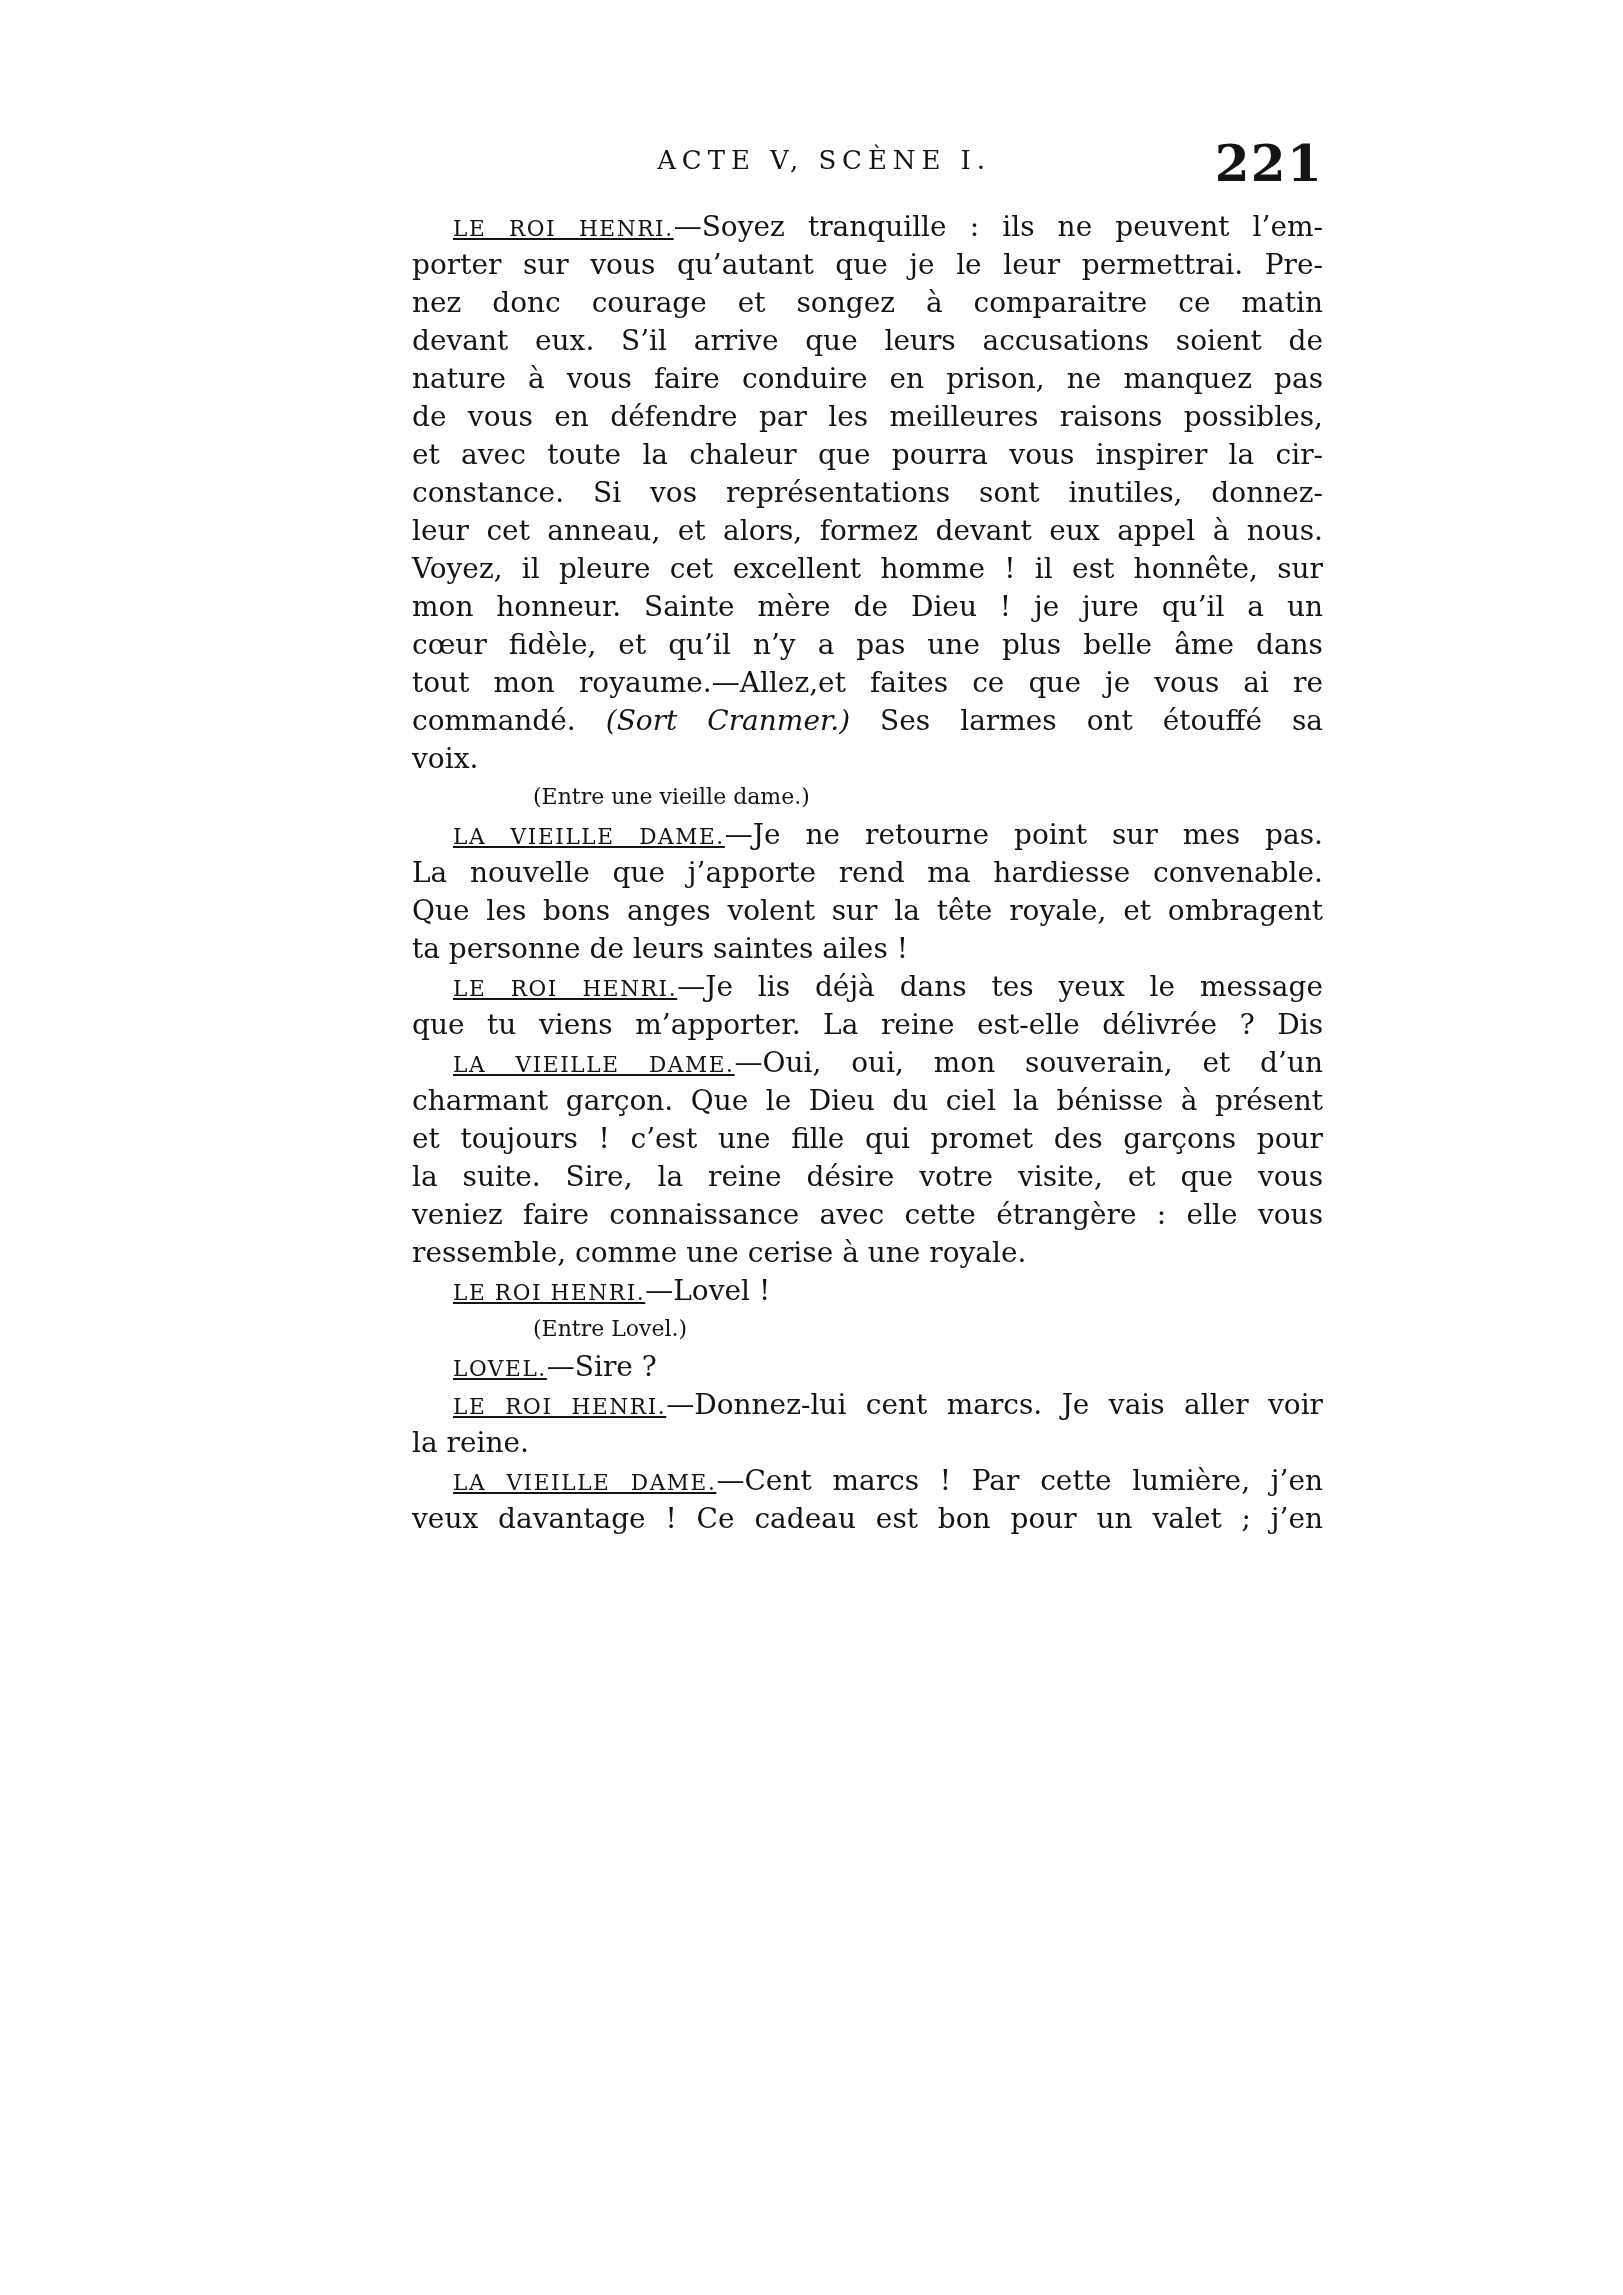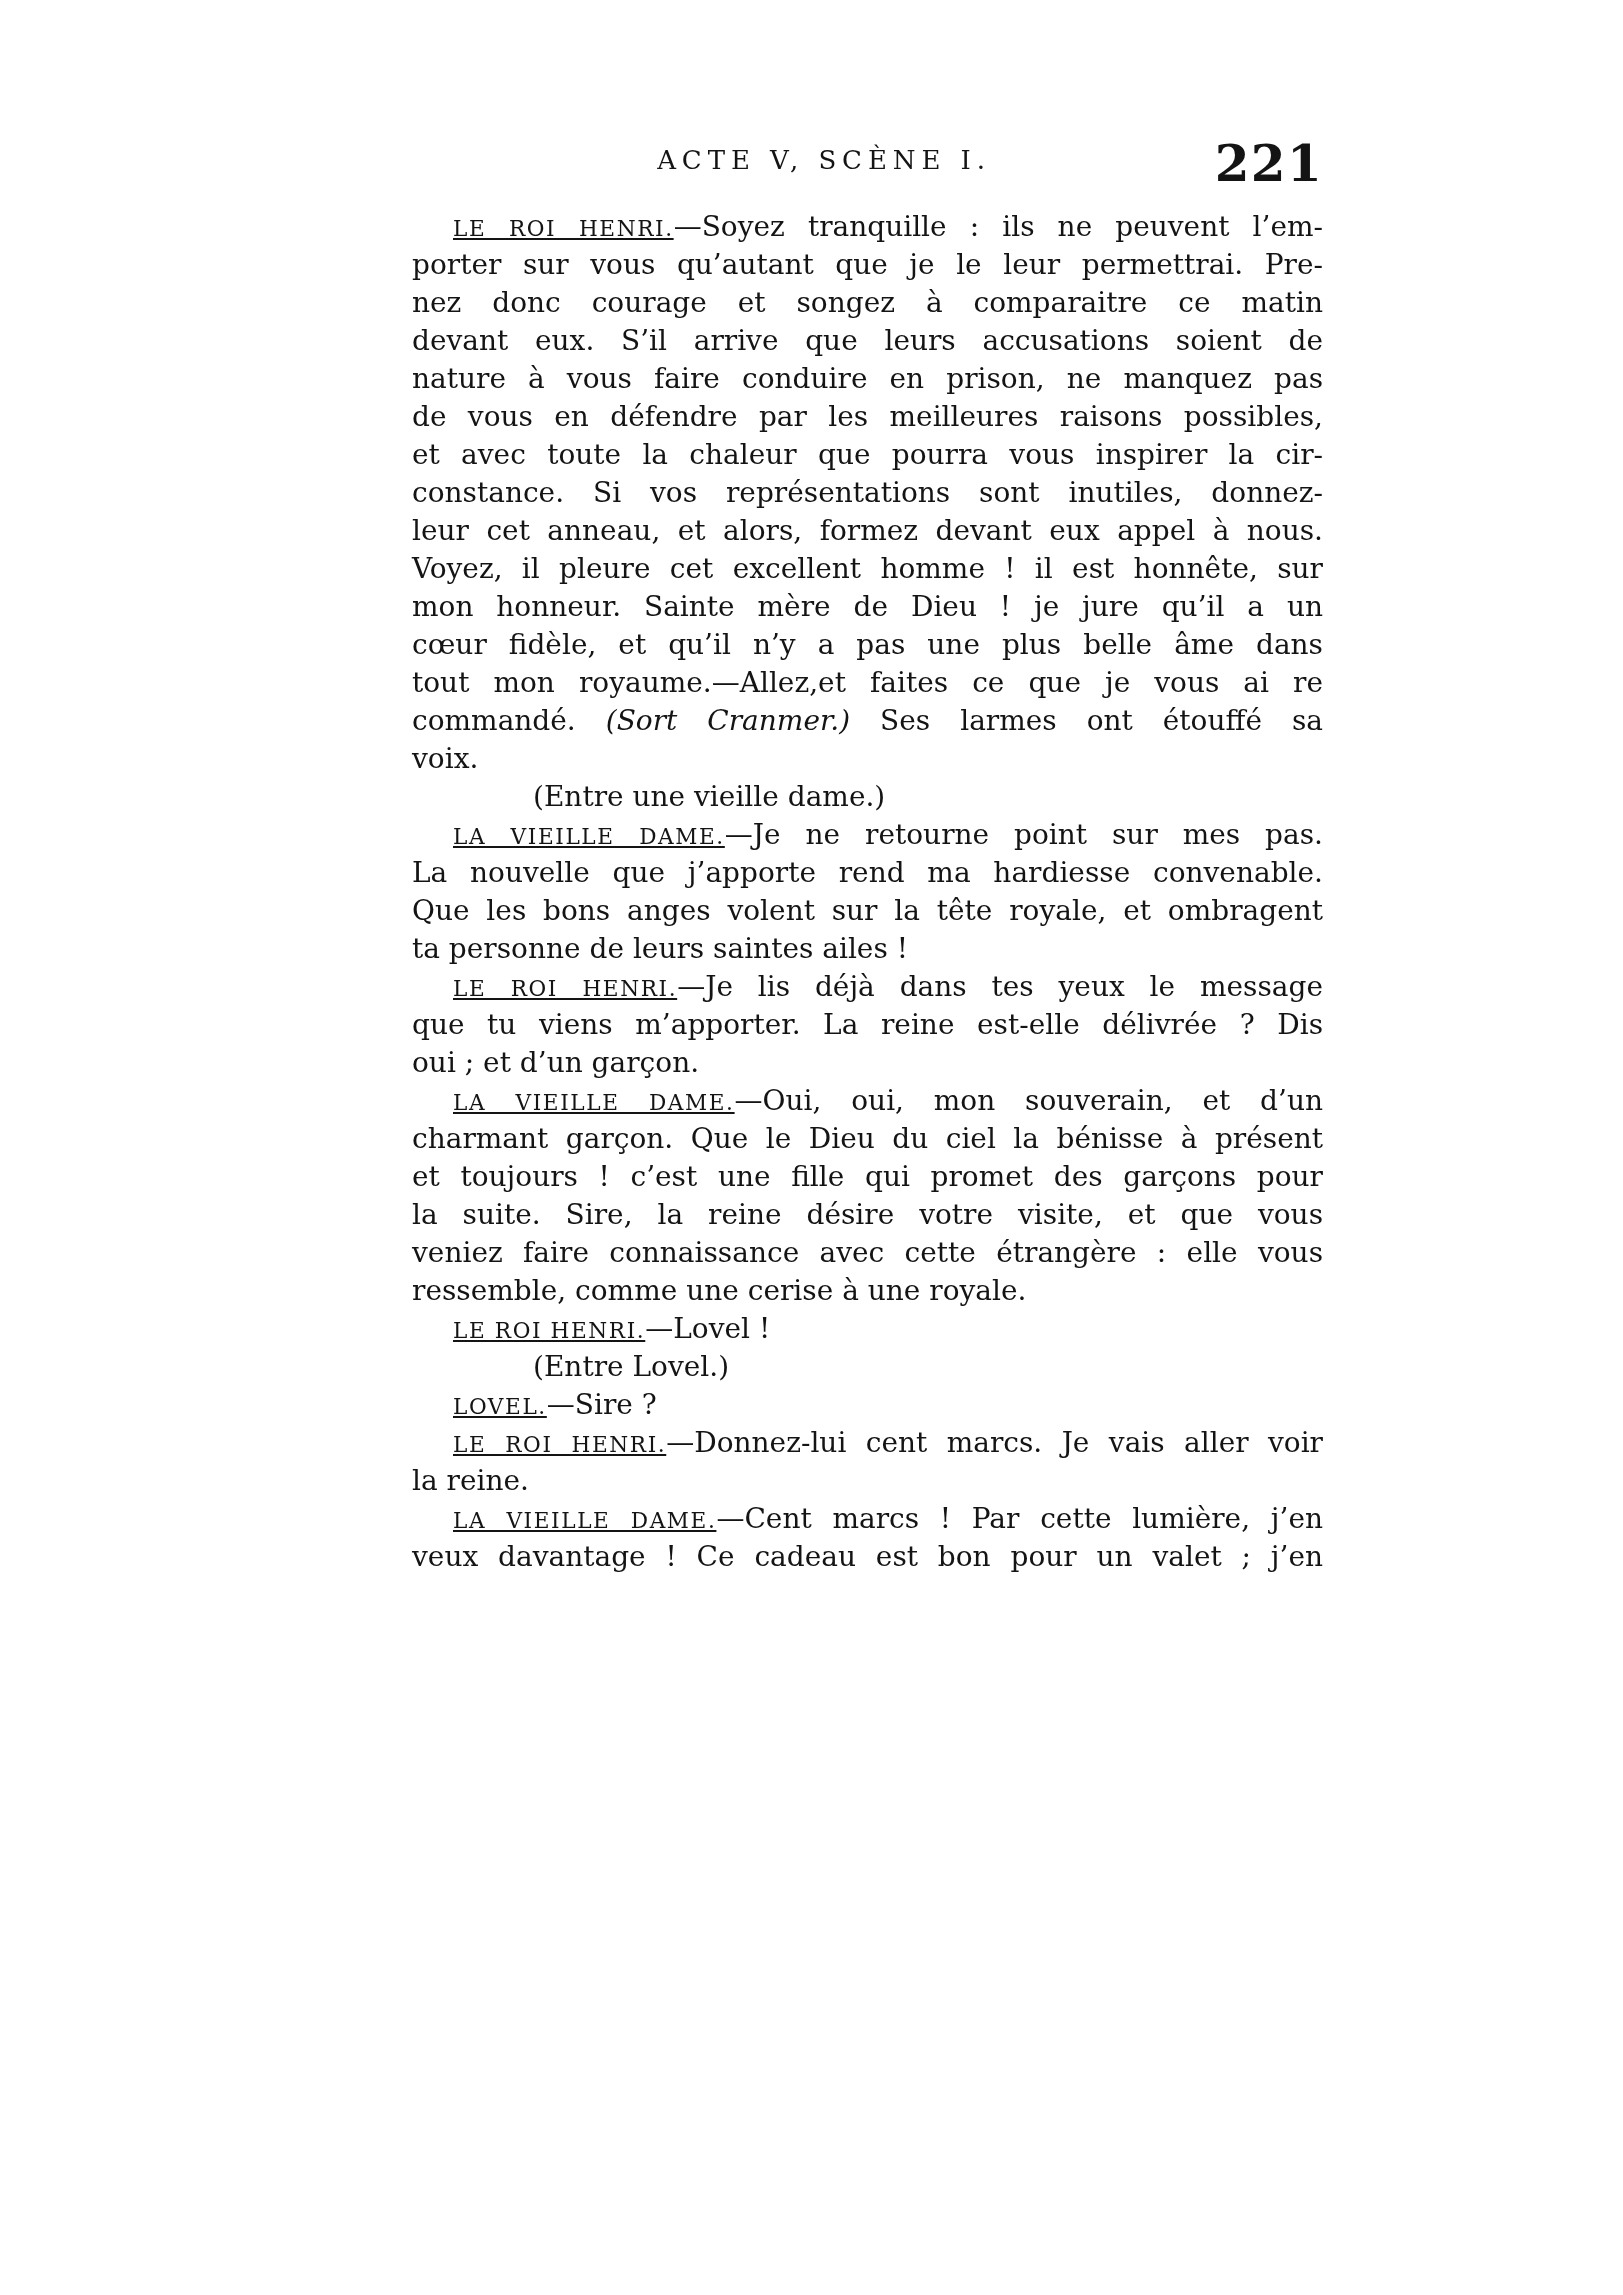--- a/index.html
+++ b/index.html
@@ -50,21 +50,21 @@
     line-height: 38px;
     white-space: normal;
   }
   .just {
     text-align: justify;
     text-align-last: justify;
   }
   .para .first { text-indent: 41px; }
   .sc { font-size: 21.6px; letter-spacing: 1.6px; text-decoration: underline; }
   .i { font-style: italic; }
-  .stage-line { font-size: 28px; }
+  .stage-line { font-size: 22px; }
 </style>
 </head>
 <body>
 
 <div class="page">
   <div class="header-row">
     <div class="header-title">ACTE V, SCÈNE I.</div>
     <div class="page-number">221</div>
   </div>
   <div class="text-block">
@@ -90,21 +90,20 @@
       </div>
       <div class="block para">
         <div class="line just first"><span class="sc">LA VIEILLE DAME.</span><span>—Je ne retourne point sur mes pas.</span></div>
         <div class="line just"><span>La nouvelle que j’apporte rend ma hardiesse convenable.</span></div>
         <div class="line just"><span>Que les bons anges volent sur la tête royale, et ombragent</span></div>
         <div class="line"><span>ta personne de leurs saintes ailes !</span></div>
       </div>
       <div class="block para">
         <div class="line just first"><span class="sc">LE ROI HENRI.</span><span>—Je lis déjà dans tes yeux le message</span></div>
         <div class="line just"><span>que tu viens m’apporter. La reine est-elle délivrée ? Dis</span></div>
-        <div class="line"><span>oui ; et d’un garçon.</span></div>
       </div>
       <div class="block para">
         <div class="line just first"><span class="sc">LA VIEILLE DAME.</span><span>—Oui, oui, mon souverain, et d’un</span></div>
         <div class="line just"><span>charmant garçon. Que le Dieu du ciel la bénisse à présent</span></div>
         <div class="line just"><span>et toujours ! c’est une fille qui promet des garçons pour</span></div>
         <div class="line just"><span>la suite. Sire, la reine désire votre visite, et que vous</span></div>
         <div class="line just"><span>veniez faire connaissance avec cette étrangère : elle vous</span></div>
         <div class="line"><span>ressemble, comme une cerise à une royale.</span></div>
       </div>
       <div class="block para">

